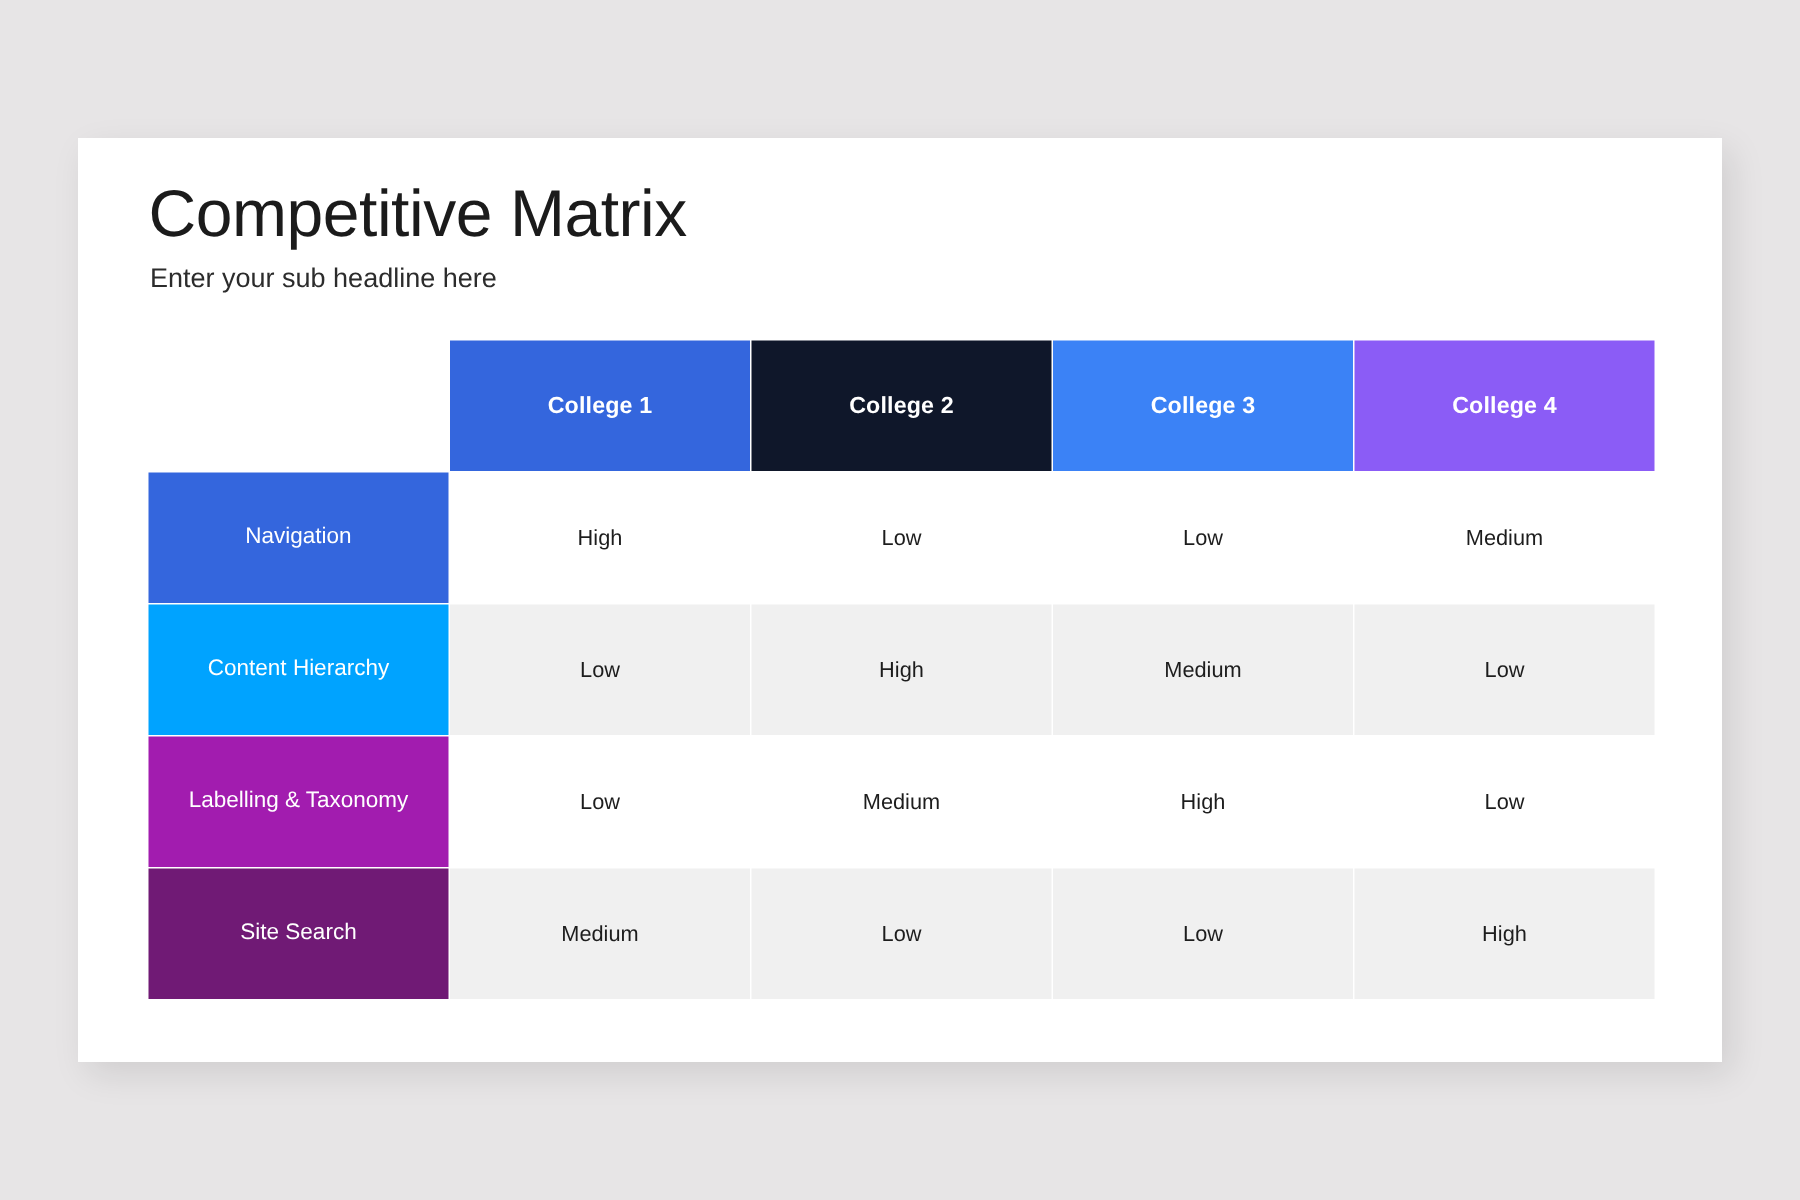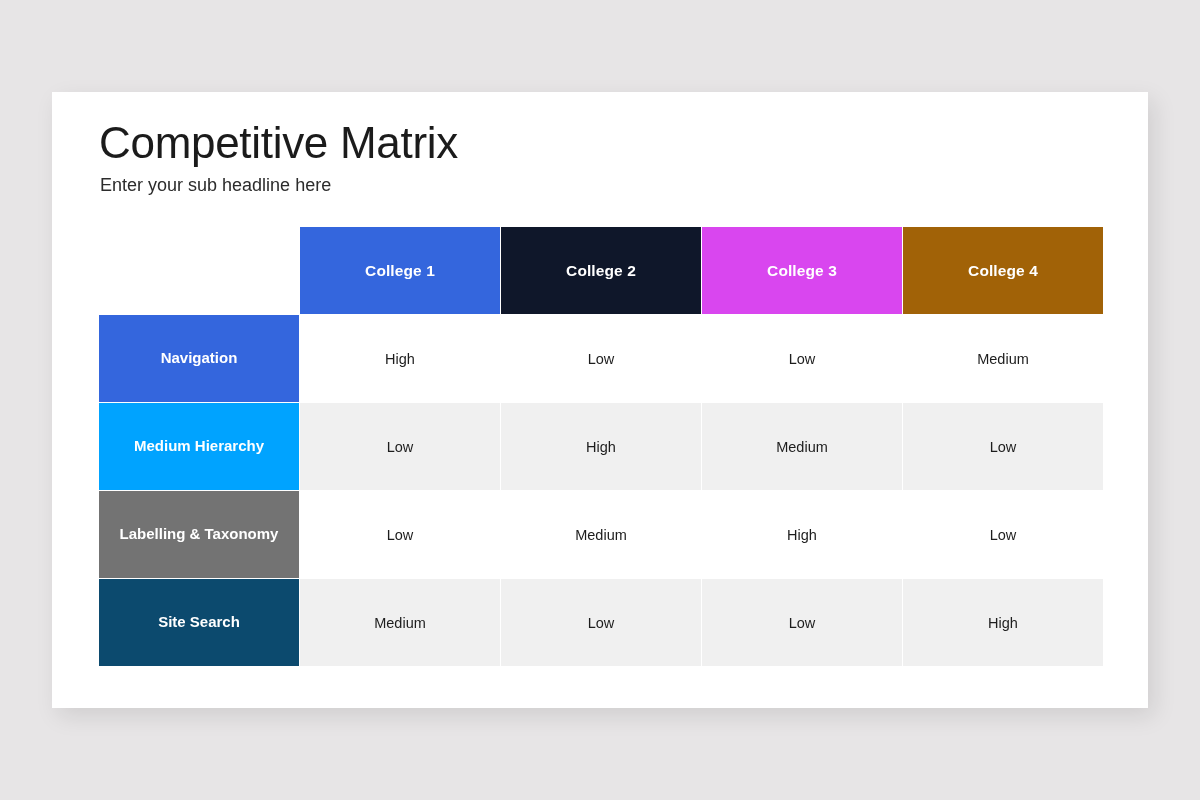--- a/index.html
+++ b/index.html
@@ -82,21 +82,21 @@
     font-weight: 700;
     letter-spacing: 0.1px;
   }
 
   .row-label-cell {
     display: flex;
     align-items: center;
     justify-content: center;
     color: #ffffff;
     font-size: 15px;
-    font-weight: 700;
+    font-weight: 400;
     text-align: center;
     line-height: 1.25;
     padding: 16px 8px;
   }
 
   .value-cell {
     display: flex;
     align-items: center;
     justify-content: center;
     font-size: 14.5px;
@@ -116,42 +116,42 @@
 
     <div class="slide-title">Competitive Matrix</div>
 
     <div class="slide-subtitle">Enter your sub headline here</div>
 
     <div class="matrix">
 
       <div class="corner-cell"></div>
       <div class="head-cell" style="background:#3466dd">College 1</div>
       <div class="head-cell" style="background:#0f172a">College 2</div>
-      <div class="head-cell" style="background:#d946ef">College 3</div>
-      <div class="head-cell" style="background:#a16207">College 4</div>
+      <div class="head-cell" style="background:#3b82f6">College 3</div>
+      <div class="head-cell" style="background:#8b5cf6">College 4</div>
 
       <div class="row-label-cell" style="background:#3466dd">Navigation</div>
       <div class="value-cell shade-light">High</div>
       <div class="value-cell shade-light">Low</div>
       <div class="value-cell shade-light">Low</div>
       <div class="value-cell shade-light">Medium</div>
 
-      <div class="row-label-cell" style="background:#00a3ff">Medium Hierarchy</div>
+      <div class="row-label-cell" style="background:#00a3ff">Content Hierarchy</div>
       <div class="value-cell shade-gray">Low</div>
       <div class="value-cell shade-gray">High</div>
       <div class="value-cell shade-gray">Medium</div>
       <div class="value-cell shade-gray">Low</div>
 
-      <div class="row-label-cell" style="background:#737373">Labelling &amp; Taxonomy</div>
+      <div class="row-label-cell" style="background:#a21caf">Labelling &amp; Taxonomy</div>
       <div class="value-cell shade-light">Low</div>
       <div class="value-cell shade-light">Medium</div>
       <div class="value-cell shade-light">High</div>
       <div class="value-cell shade-light">Low</div>
 
-      <div class="row-label-cell" style="background:#0c4a6e">Site Search</div>
+      <div class="row-label-cell" style="background:#701a75">Site Search</div>
       <div class="value-cell shade-gray">Medium</div>
       <div class="value-cell shade-gray">Low</div>
       <div class="value-cell shade-gray">Low</div>
       <div class="value-cell shade-gray">High</div>
 
     </div>
   </div>
 </div>
 
 </body></html>

